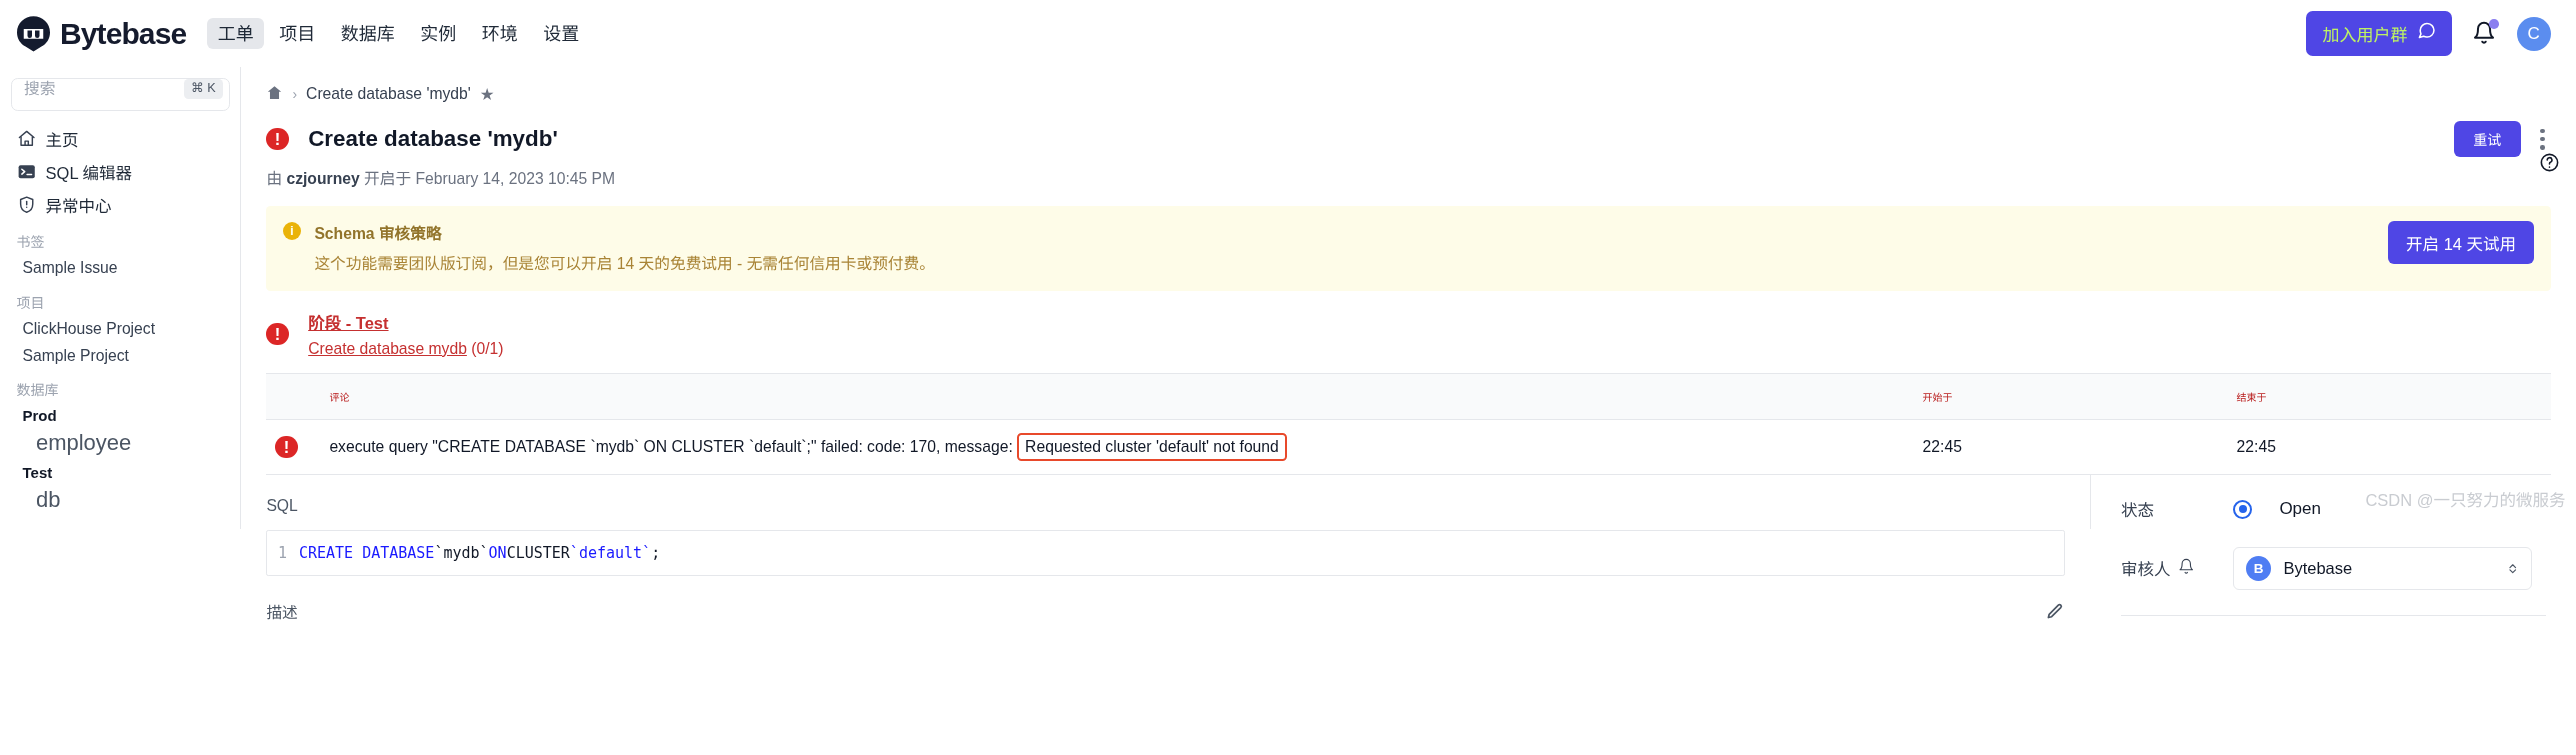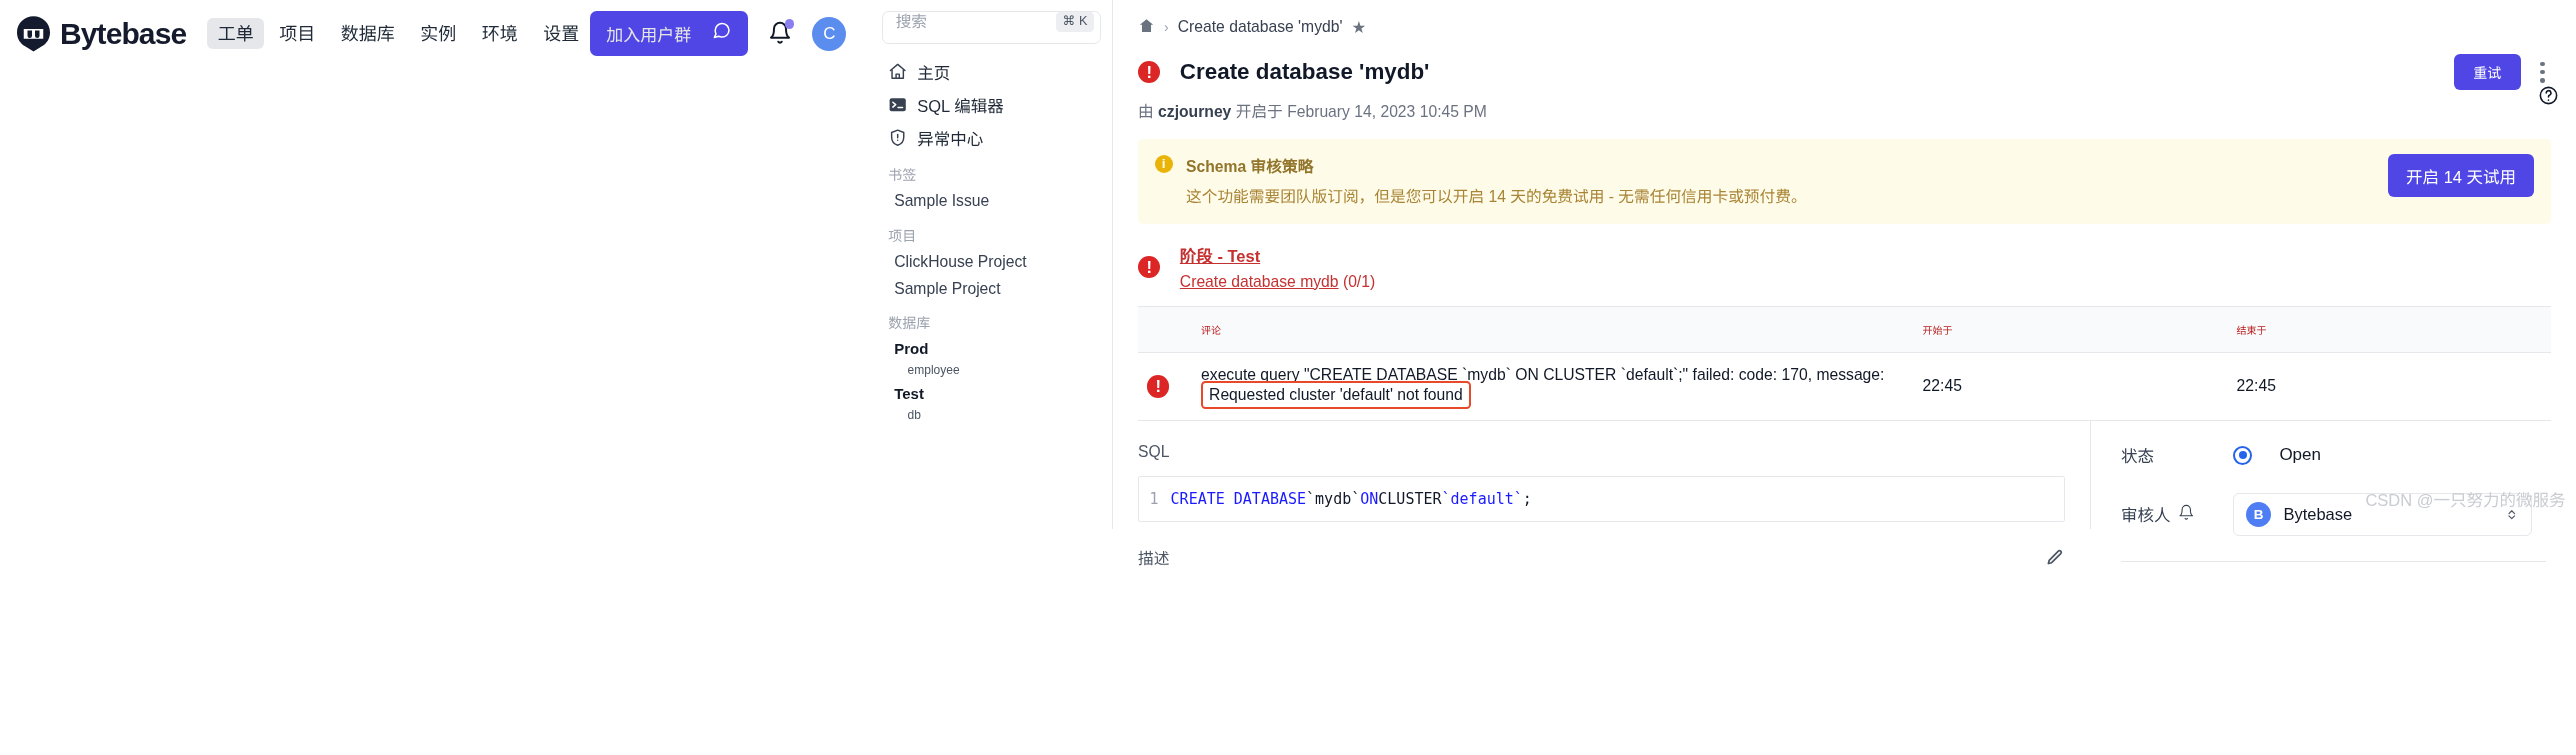--- a/index.html
+++ b/index.html
@@ -6,21 +6,21 @@
   * { box-sizing: border-box; }
   html, body {
     margin: 0; padding: 0;
     width: 2576px; height: 755px;
     overflow: hidden;
     background: #ffffff;
     font-family: "Liberation Sans", "DejaVu Sans", sans-serif;
     color: #1f2937;
     -webkit-font-smoothing: antialiased;
   }
-  .app { width: 2576px; height: 529px; display: flex; }
+  .app { width: 2576px; height: 529px; display: flex; flex-direction: column; }
 
   
   .topbar {
     height: 67px; flex: 0 0 67px;
     display: flex; align-items: center;
     padding: 0 25.4px 0 13.5px;
     background: #ffffff;
     position: relative;
   }
   .brand { display: flex; align-items: center; gap: 7.5px; flex: 0 0 auto; }
@@ -33,22 +33,22 @@
   .mainnav a {
     font-size: 18px; color: #1f2937; text-decoration: none;
     padding: 6.7px 10.5px; border-radius: 6px; line-height: 1;
     white-space: nowrap;
   }
   .mainnav a.active { background: #e5e7eb; }
   .topbar-right {
     margin-left: auto; display: flex; align-items: center; gap: 19.4px;
   }
   .join-btn {
-    display: inline-flex; align-items: center; gap: 21px;
-    background: #4f46e5; color: #e5e5e5; border: none;
+    display: inline-flex; align-items: center; gap: 9px;
+    background: #4f46e5; color: #bef264; border: none;
     font-size: 17px; border-radius: 6.7px;
     padding: 9.7px 16.5px; cursor: pointer; white-space: nowrap;
     font-family: inherit;
   }
   .bell-wrap { position: relative; width: 25.4px; height: 27px; cursor: pointer; }
   .bell-dot {
     position: absolute; right: -1.5px; top: -0.7px;
     width: 9.7px; height: 9.7px; border-radius: 50%;
     background: #8b7ff0;
   }
@@ -99,21 +99,21 @@
   .side-link {
     font-size: 15.7px; color: #374151; padding: 4.5px 6px 4.5px 12px;
     cursor: pointer; white-space: nowrap; overflow: hidden;
     text-overflow: ellipsis;
   }
   .side-env {
     font-size: 15px; color: #111827; font-weight: 700;
     padding: 4.5px 6px 3px 12px;
   }
   .side-db {
-    font-size: 12px; color: #4b5563; padding: 3px 6px 3px 25.4px;
+    font-size: 22px; color: #4b5563; padding: 3px 6px 3px 25.4px;
     cursor: pointer;
   }
 
   
   .content {
     flex: 1 1 auto; min-width: 0;
     display: flex; flex-direction: column; position: relative;
   }
   .help-icon {
     position: absolute; right: 16.5px; top: 85px;

